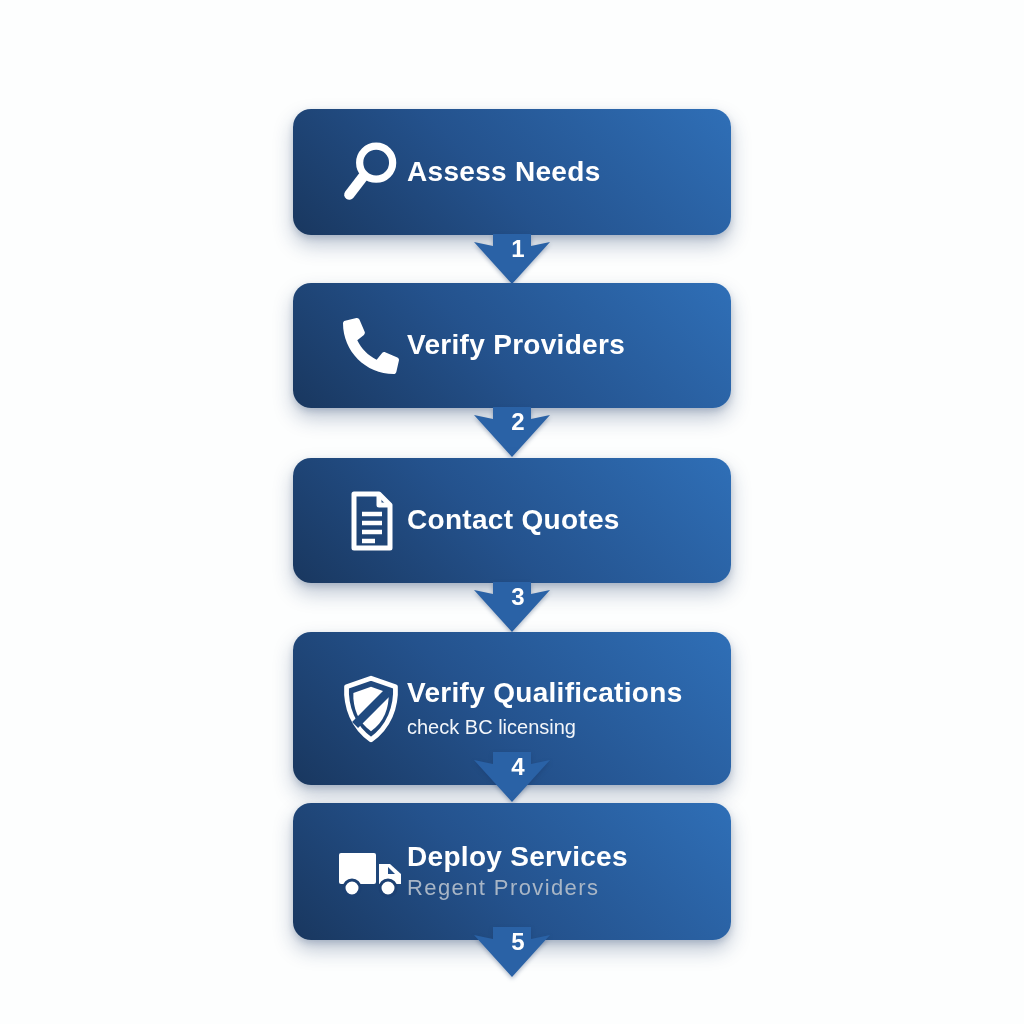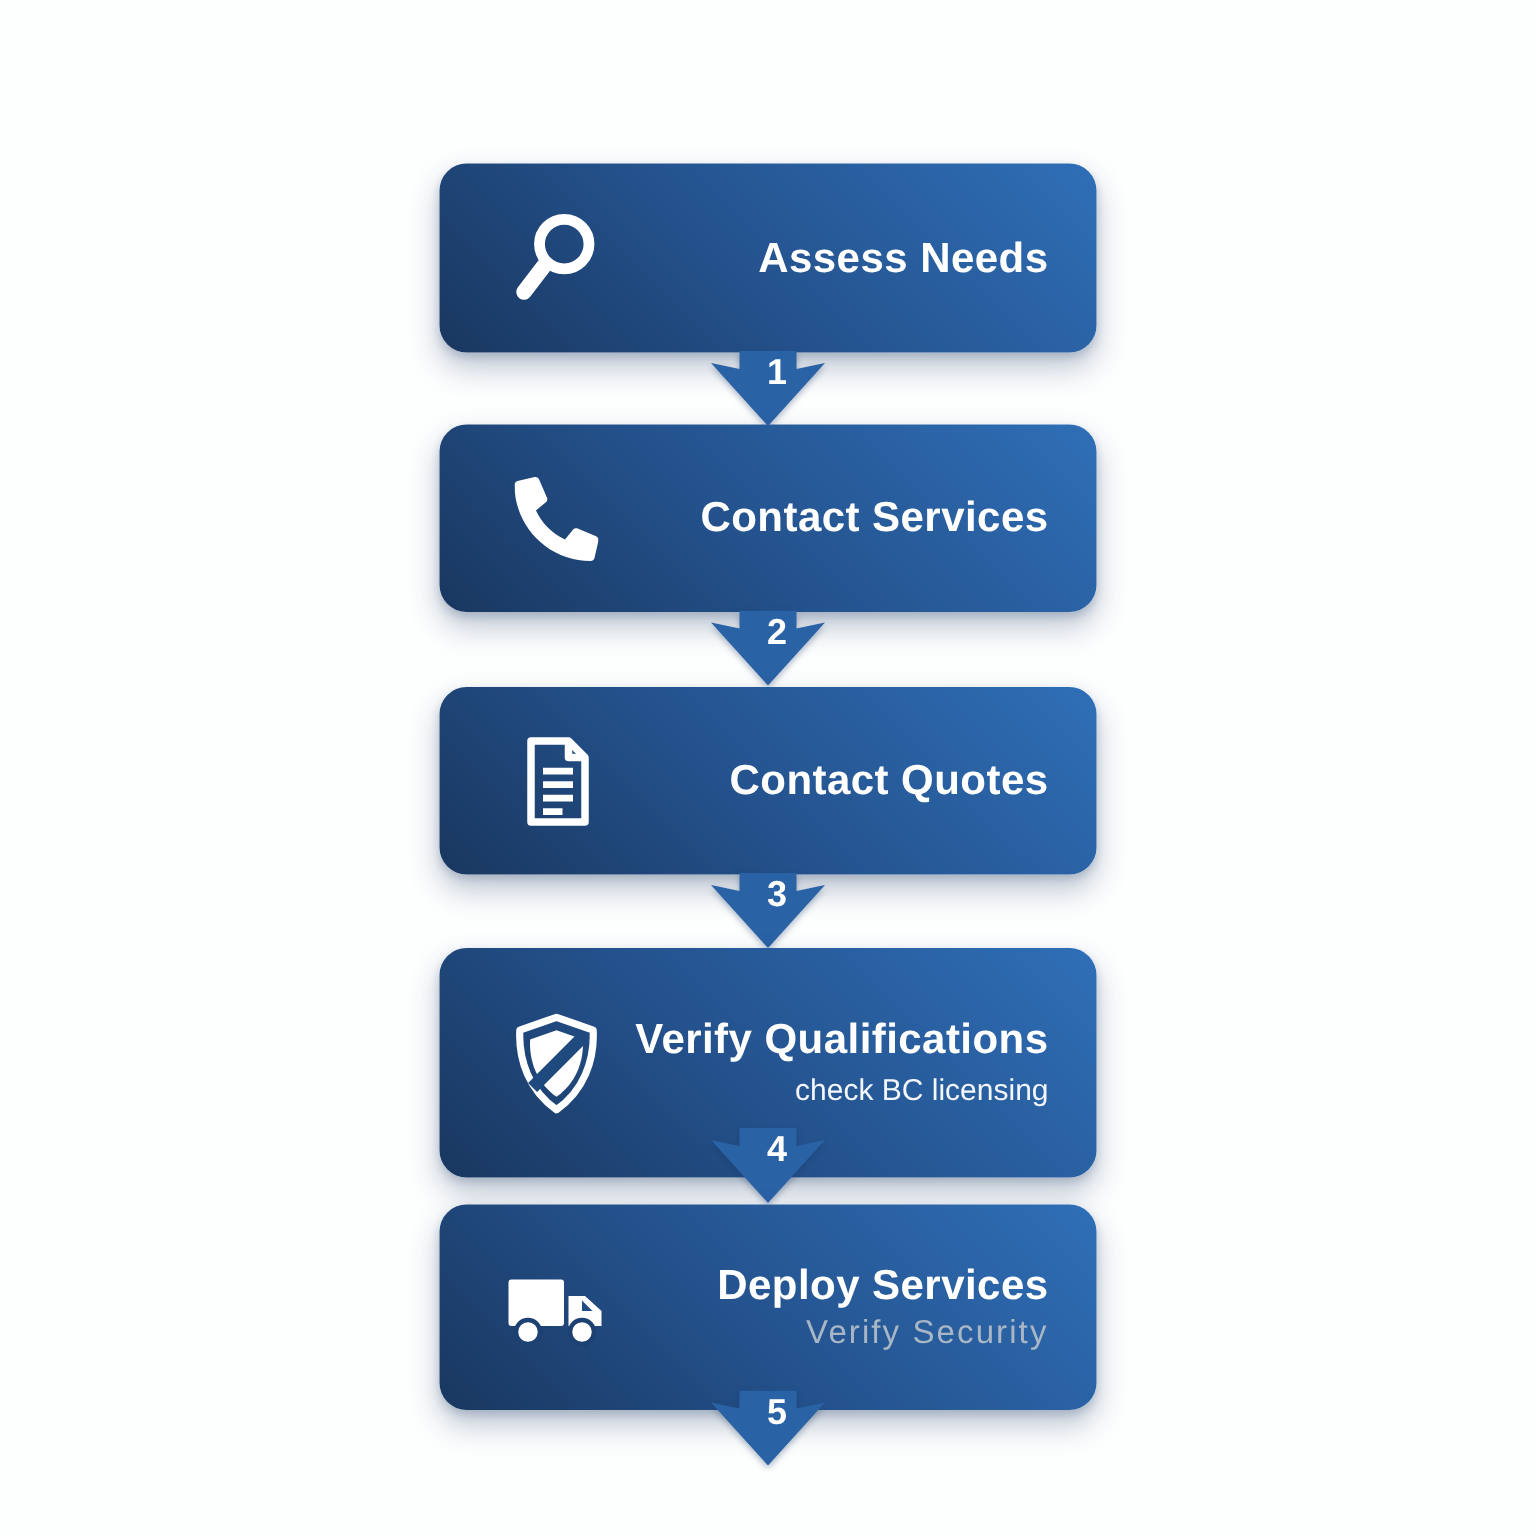--- a/index.html
+++ b/index.html
@@ -15,21 +15,21 @@
   }
   .s1{top:109px;height:126px}
   .s2{top:283px;height:125px}
   .s3{top:458px;height:125px}
   .s4{top:632px;height:153px}
   .s5{top:803px;height:137px}
   .icon-wrap{
     width:72px;height:72px;margin-left:42px;flex:0 0 auto;
     display:flex;align-items:center;justify-content:center;
   }
-  .text-wrap{flex:1;text-align:right;padding-right:32px;color:#ffffff;}
+  .text-wrap{flex:1;text-align:left;padding-right:32px;color:#ffffff;}
   .title{font-weight:700;font-size:28px;letter-spacing:.3px;line-height:1.1;}
   .subtitle{font-weight:400;font-size:20px;margin-top:7px;color:#f3f6fa;}
   .subtitle:empty{display:none;}
   .s5 .subtitle{font-size:22px;color:#a9b6c6;letter-spacing:1.4px;margin-top:3px;}
   .arrow{position:absolute;left:474px;width:76px;height:50px;}
   .a1{top:234px}.a2{top:407px}.a3{top:582px}.a4{top:752px}.a5{top:927px}
   .arrow svg{display:block;width:76px;height:50px;filter:drop-shadow(0 2px 2px rgba(25,55,100,.35));}
   .num{
     position:absolute;top:1px;left:6px;width:100%;text-align:center;
     font-weight:700;font-size:24px;color:#ffffff;
@@ -61,21 +61,21 @@
     <div class="num">1</div>
   </div>
 
   <div class="step s2">
     <div class="icon-wrap">
       <svg width="56" height="56" viewBox="0 0 512 512">
         <path transform="translate(512,0) scale(-1,1)" fill="#ffffff" d="M493.4 24.6l-104-24c-11.3-2.6-22.9 3.3-27.5 13.9l-48 112c-4.2 9.8-1.4 21.3 6.9 28l60.6 49.6c-36 76.7-98.9 140.5-177.2 177.2l-49.6-60.6c-6.8-8.3-18.2-11.1-28-6.9l-112 48C3.9 366.5-2 378.1.6 389.4l24 104C27.1 504.2 36.7 512 48 512c256.1 0 464-207.5 464-464 0-11.2-7.7-20.9-18.6-23.4z"></path>
       </svg>
     </div>
     <div class="text-wrap">
-      <div class="title">Contact Services</div>
+      <div class="title">Verify Providers</div>
 
     </div>
   </div>
 
   <div class="arrow a2">
     <svg viewBox="0 0 76 50">
         <polygon points="19,0 57,0 57,12 76,8 38,50 0,8 19,12" fill="#2a62a6"></polygon>
       </svg>
     <div class="num">2</div>
   </div>
@@ -130,21 +130,21 @@
       <svg width="74" height="58" viewBox="0 0 72 56">
         <rect x="4" y="9" width="37" height="31" rx="2" fill="#ffffff"></rect>
         <path d="M44 20 h11 l11 10 v10 h-22 z" fill="#ffffff"></path>
         <path d="M53 23 l7 7 h-7 z" fill="#234d85"></path>
         <circle cx="17" cy="44" r="8" fill="#ffffff" stroke="#1d4173" stroke-width="3"></circle>
         <circle cx="53" cy="44" r="8" fill="#ffffff" stroke="#1d4173" stroke-width="3"></circle>
       </svg>
     </div>
     <div class="text-wrap">
       <div class="title">Deploy Services</div>
-      <div class="subtitle">Verify Security</div>
+      <div class="subtitle">Regent Providers</div>
     </div>
   </div>
 
   <div class="arrow a5">
     <svg viewBox="0 0 76 50">
         <polygon points="19,0 57,0 57,12 76,8 38,50 0,8 19,12" fill="#2a62a6"></polygon>
       </svg>
     <div class="num">5</div>
   </div>
 

